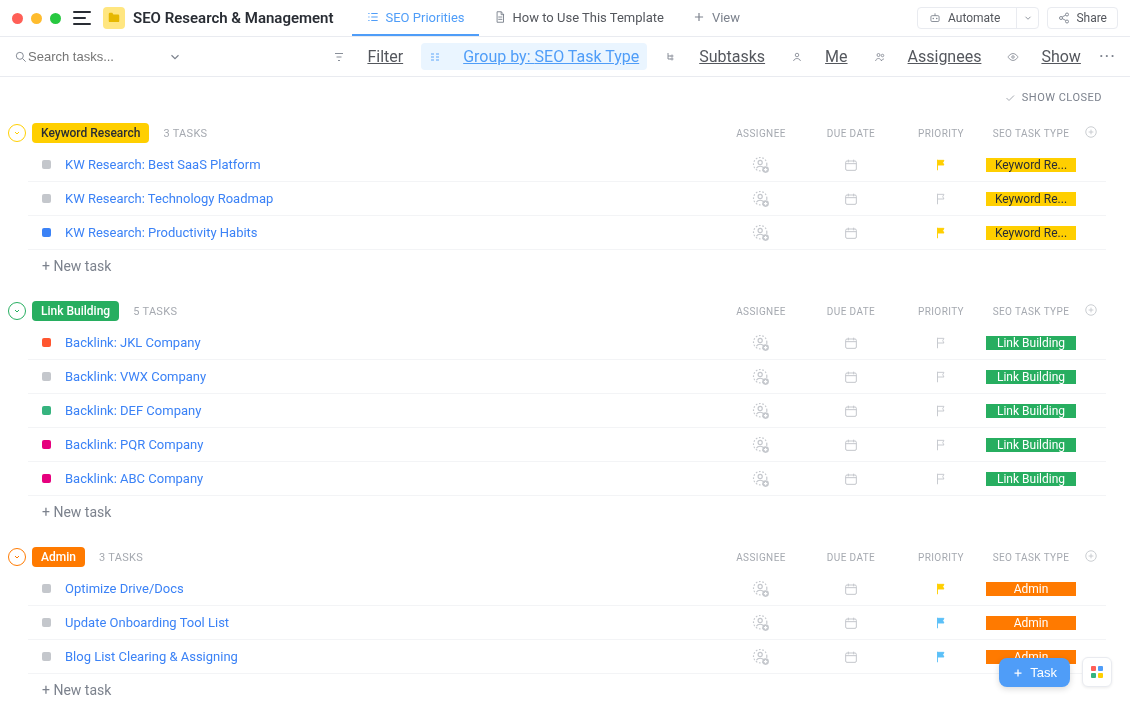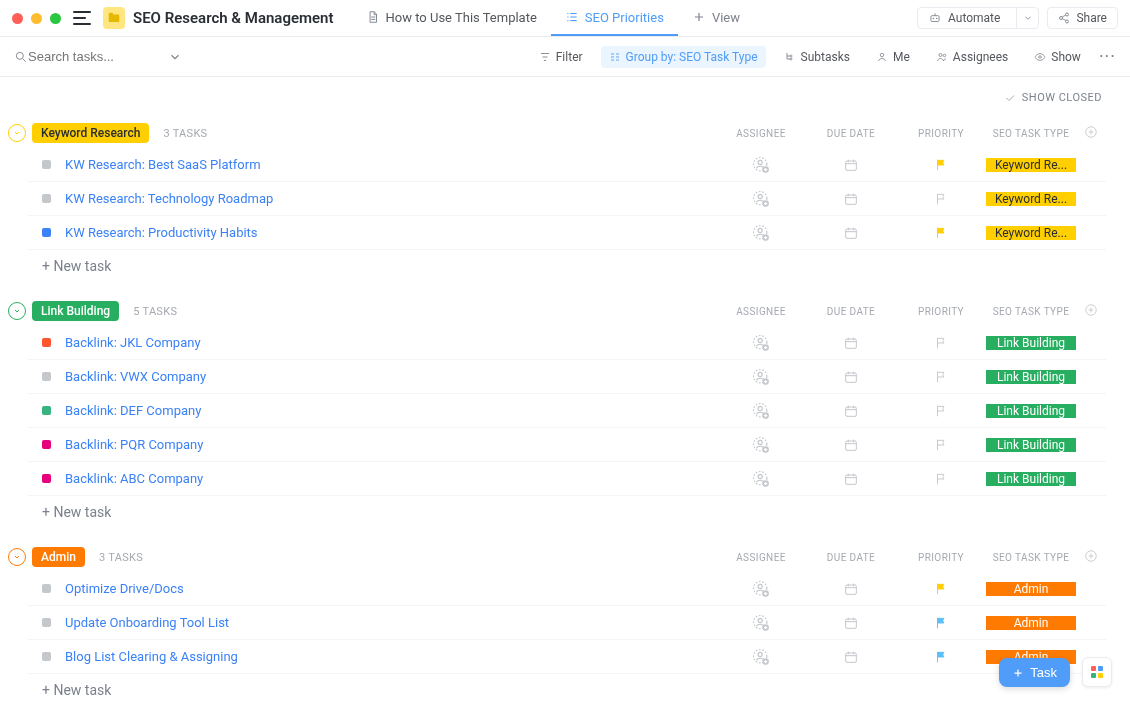--- a/index.html
+++ b/index.html
@@ -28,21 +28,21 @@
 .hdr-btn.split { padding: 0; }
 .hdr-btn.split .main { padding: 0 10px; display: flex; align-items: center; gap: 6px; height: 100%; }
 .hdr-btn.split .caret { width: 22px; height: 100%; display: flex; align-items: center; justify-content: center; border-left: 1px solid #e9ebf0; }
 
 
 .toolbar { height: 40px; display: flex; align-items: center; padding: 0 14px; border-bottom: 1px solid #e9ebf0; }
 .search-wrap { display: flex; align-items: flex-end; gap: 0; color: #7c828d; width: 190px; }
 .search-wrap input { border: none; outline: none; font-size: 13px; color: #7c828d; width: 140px; }
 .search-wrap svg { width: 14px; height: 14px; stroke: #7c828d; fill: none; }
 .chev { color: #7c828d; }
-.tool { display: flex; align-items: center; gap: 5px; padding: 4px 8px; font-size: 12px; color: #54575d; cursor: pointer; border-radius: 4px; margin-left: 10px; }
+.tool { display: flex; align-items: center; gap: 22px; padding: 4px 8px; font-size: 16px; color: #54575d; cursor: pointer; border-radius: 4px; margin-left: 10px; text-decoration: underline; }
 .tool.groupby { background: #eaf5ff; color: #4f9df8; }
 .tool svg { width: 12px; height: 12px; }
 .dots { font-size: 18px; color: #7c828d; letter-spacing: 1px; margin-left: 10px; cursor: pointer; }
 
 
 .content { height: calc(701px - 37px - 40px); overflow-y: auto; padding: 10px 24px 20px 8px; position: relative; }
 .closed-bar { display: flex; justify-content: flex-end; align-items: center; color: #7c828d; font-size: 11px; letter-spacing: 0.5px; padding: 4px 4px 14px 0; gap: 6px; }
 
 .group { margin-bottom: 22px; }
 .grp-header { display: flex; align-items: center; height: 30px; padding-left: 0; }
@@ -93,31 +93,31 @@
       <span></span>
       <span></span>
     </div>
   <div class="folder-badge">
     <svg viewBox="0 0 24 24" width="14" height="14">
         <path d="M3 5a2 2 0 0 1 2-2h4l2 3h8a2 2 0 0 1 2 2v9a2 2 0 0 1-2 2H5a2 2 0 0 1-2-2V5z"></path>
       </svg>
   </div>
   <div class="page-title">SEO Research &amp; Management</div>
   <div class="tabset">
+    <div class="tab active">
+      <svg viewBox="0 0 24 24">
+          <path fill="none" stroke="#4f9df8" stroke-width="2" d="M4 6h2M4 12h2M4 18h2M9 6h11M9 12h11M9 18h11"></path>
+        </svg>
+      <span>SEO Priorities</span>
+    </div>
     <div class="tab">
       <svg viewBox="0 0 24 24">
           <path fill="none" stroke="#7c828d" stroke-width="1.6" d="M7 3h7l4 4v14H7zM14 3v5h5M9 12h7M9 16h7"></path>
         </svg>
       <span>How to Use This Template</span>
-    </div>
-    <div class="tab active">
-      <svg viewBox="0 0 24 24">
-          <path fill="none" stroke="#4f9df8" stroke-width="2" d="M4 6h2M4 12h2M4 18h2M9 6h11M9 12h11M9 18h11"></path>
-        </svg>
-      <span>SEO Priorities</span>
     </div>
     <div class="tab addview">
       <svg viewBox="0 0 24 24">
           <path stroke="#7c828d" stroke-width="2" d="M12 5v14M5 12h14"></path>
         </svg>
       <span>View</span>
     </div>
   </div>
   <div class="spacer"></div>
   <div class="hdr-btn split">

